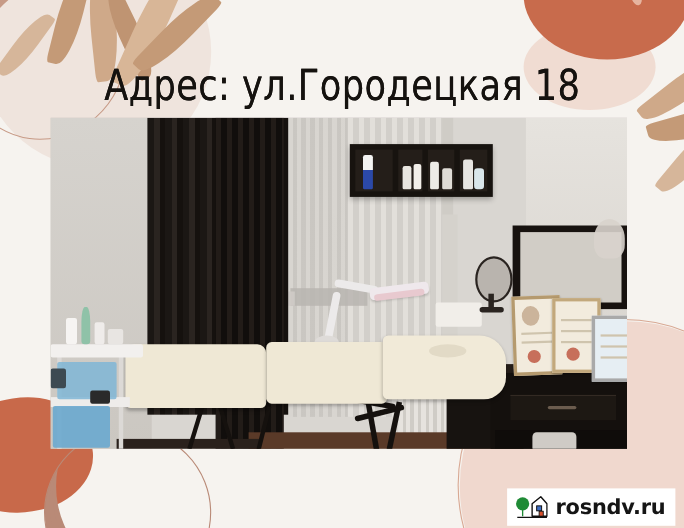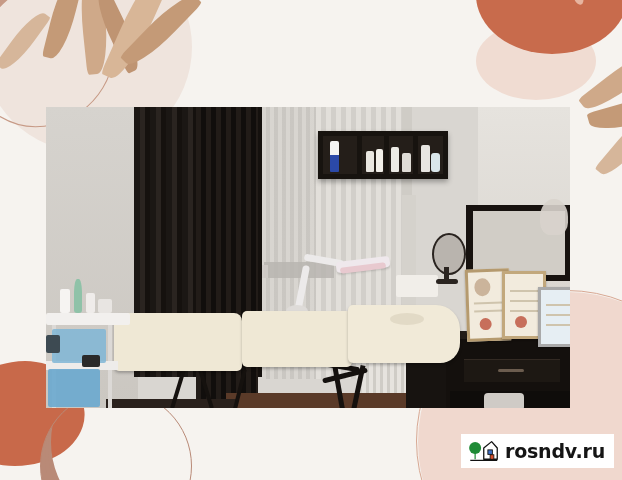--- a/index.html
+++ b/index.html
@@ -222,21 +222,21 @@
   .cert-seal{position:absolute;left:10px;bottom:8px;width:12px;height:12px;border-radius:50%;background:#b8452f;opacity:.75;}
 
   
   .radiator{left:316px;top:252px;width:66px;height:42px;background:repeating-linear-gradient(90deg,#e6e3de 0 4px,#cfccc6 4px 7px);}
   .floor{left:180px;top:286px;width:250px;height:16px;background:#5a3a28;}
   .floor2{left:60px;top:292px;width:130px;height:10px;background:#2a211c;}
   .stool{left:438px;top:286px;width:40px;height:16px;background:#cfcbc6;border-radius:4px 4px 2px 2px;}
 
   
   .wm{
-    position:absolute;right:8px;bottom:12px;
+    position:absolute;right:8px;bottom:2px;
     background:#ffffff;padding:5px 9px 5px 7px;
     display:flex;align-items:center;gap:7px;z-index:9;
   }
   .wm-icon{width:30px;height:24px;display:block;}
   .wm-text{
     font-family:"DejaVu Sans", sans-serif;
     font-weight:bold;font-size:19px;color:#151515;letter-spacing:-.2px;
   }
 </style>
 </head>
@@ -261,20 +261,23 @@
   </div>
   <div class="deco leaf-tr r1"></div>
   <div class="deco leaf-tr r2"></div>
   <div class="deco leaf-tr r3"></div>
 
   <div class="deco fan-br"></div>
   <div class="deco fan-br-lines"></div>
   <div class="deco blob-bl"></div>
   <div class="deco arc-bl"></div>
 
+  <div class="title">
+    <span>Адрес: ул.Городецкая 18</span>
+  </div>
 
   <div class="photo">
     <div class="ph wall-left"></div>
     <div class="ph wall-mid"></div>
     <div class="ph wall-right"></div>
     <div class="ph wall-patch"></div>
     <div class="ph wall-patch2"></div>
 
     <div class="ph tulle"></div>
     <div class="ph tulle2"></div>

